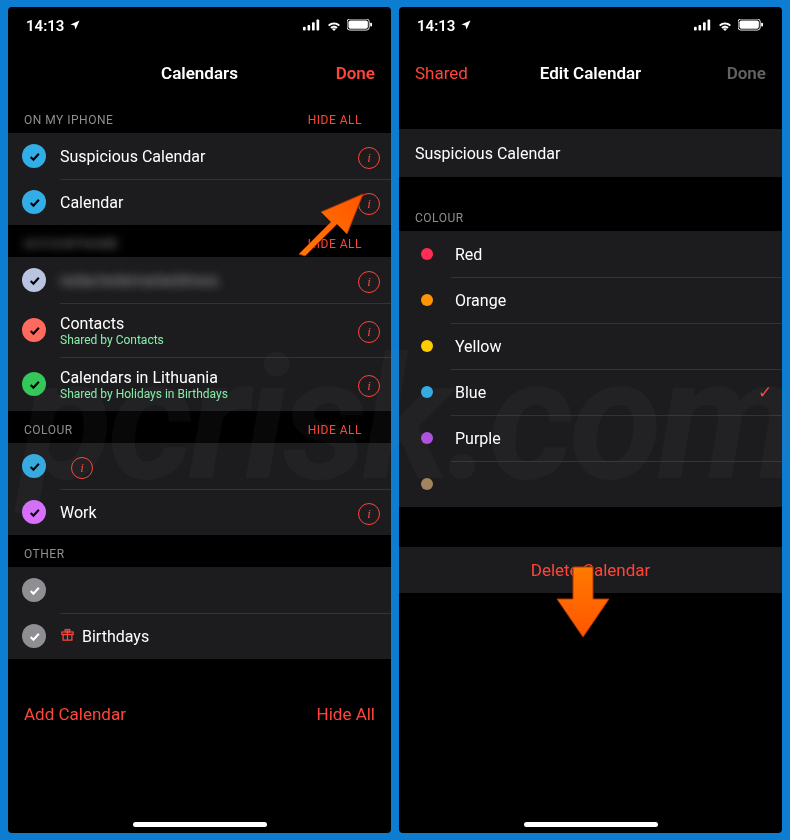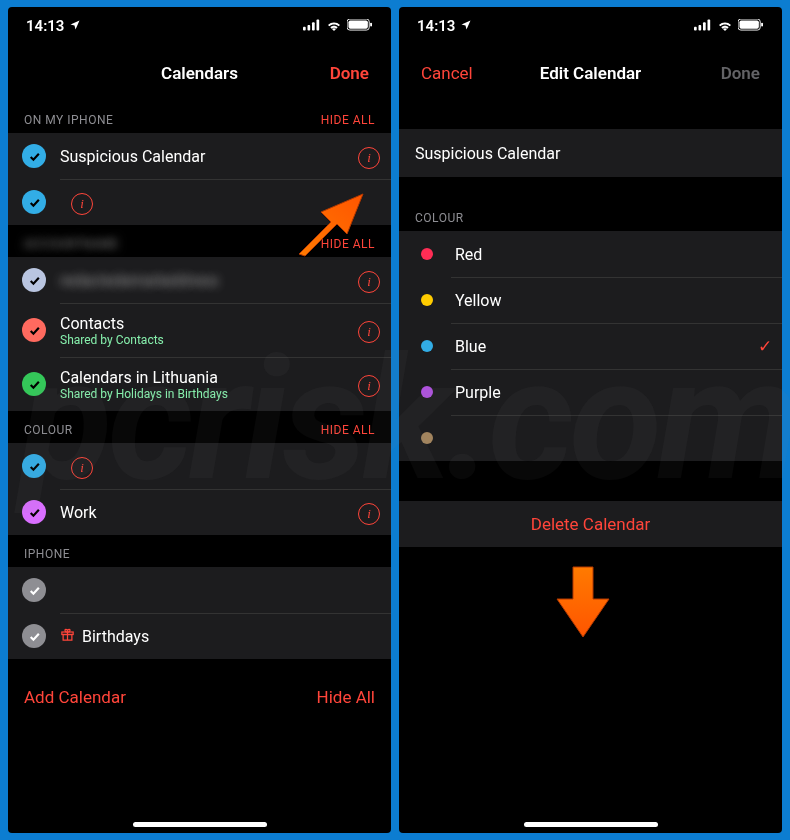--- a/index.html
+++ b/index.html
@@ -5,28 +5,28 @@
     * {margin:0;padding:0;box-sizing:border-box;-webkit-font-smoothing:antialiased;font-family:-apple-system,BlinkMacSystemFont,"Segoe UI",Roboto,Helvetica,Arial,sans-serif}
     body {background:#0c7dd1;width:790px;height:840px;overflow:hidden;display:flex;justify-content:center;align-items:center;position:relative}
     .stage {display:flex;gap:8px;position:relative}
     .phone {width:383px;height:826px;background:#000;border-radius:4px;overflow:hidden;position:relative;display:flex;flex-direction:column}
     
     .status-bar {height:38px;color:#fff;display:flex;justify-content:space-between;align-items:center;padding:0 18px;font-weight:600;font-size:15px}
     .sb-left {display:flex;align-items:center;gap:5px}
     .sb-right {display:flex;align-items:center;gap:5px}
     .cell-icon,.wifi-icon,.batt-icon{display:inline-block}
     
-    .nav {height:56px;display:flex;align-items:center;justify-content:space-between;padding:0 22px;color:#fff}
+    .nav {height:56px;display:flex;align-items:center;justify-content:space-between;padding:0 16px;color:#fff}
     .nav-title {font-size:17px;font-weight:600;color:#fff;text-align:center;flex:1}
     .nav-btn {color:#ff453a;font-size:17px;min-width:60px}
     .nav-btn.right{text-align:right;font-weight:600}
     .nav-btn.left{text-align:left}
     .nav-btn.disabled {color:#636366}
     
-    .sect-head {display:flex;justify-content:space-between;align-items:flex-end;padding:0 16px 6px 16px;height:32px}
+    .sect-head {display:flex;justify-content:space-between;align-items:flex-end;padding:0 29px 6px 16px;height:32px}
     .sect-label {color:#8e8e93;font-size:12px;letter-spacing:.5px}
     .sect-act {color:#ff453a;font-size:12px;letter-spacing:.5px}
     
     .group {background:#1c1c1e}
     .row {display:flex;align-items:center;height:46px;padding-left:14px;position:relative}
     .row.tall {height:54px}
     .row + .row::before {content:"";position:absolute;top:0;left:52px;right:0;height:.5px;background:#333}
     .colour-row + .colour-row::before {left:52px}
     .row-text {color:#fff;font-size:16px;flex:1}
     .row-sub {display:flex;flex-direction:column;justify-content:center;flex:1}
@@ -39,21 +39,21 @@
     .tick {color:#ff453a;font-size:17px;width:34px;text-align:center}
     .gift {color:#ff453a;font-size:15px;margin-right:7px}
     .blur {color:transparent;text-shadow:0 0 10px rgba(200,200,200,.8)}
     .spacer28 {height:28px}
     .spacer40 {height:40px}
     
     .name-field {background:#1c1c1e;height:48px;display:flex;align-items:center;padding:0 16px;color:#fff;font-size:16px}
     
     .delete-row {background:#1c1c1e;height:46px;display:flex;align-items:center;justify-content:center;color:#ff453a;font-size:17px}
     
-    .bot {display:flex;justify-content:space-between;align-items:flex-start;height:54px;padding:0 16px}
+    .bot {display:flex;justify-content:space-between;align-items:center;height:54px;padding:0 16px}
     .bot .act {color:#ff453a;font-size:17px}
     
     .content {flex:1;overflow:hidden;display:flex;flex-direction:column}
     
     .home-ind {position:absolute;bottom:6px;left:50%;transform:translateX(-50%);width:134px;height:5px;background:#fff;border-radius:3px}
     
     .arrow {position:absolute;pointer-events:none}
     .arrow svg{filter:drop-shadow(0 1px 0 rgba(0,0,0,.25))}
     .arrow1{left:283px;top:185px}
     .arrow2{left:543px;top:556px}
@@ -114,20 +114,21 @@
             </span>
           <span class="row-text">Suspicious Calendar</span>
           <span class="info-btn"><span class="info-circle">i</span></span>
         </div>
         <div class="row">
           <span class="check-badge" style="background:#32ade6">
               <svg width="13" height="13" viewBox="0 0 24 24" fill="none" stroke="#000" stroke-width="4">
                 <polyline points="5 13 10 18 20 7"></polyline>
               </svg>
             </span>
+          <span class="row-text">Calendar</span>
           <span class="info-btn"><span class="info-circle">i</span></span>
         </div>
       </div>
 
       <div class="sect-head">
         <span class="sect-label blur">ACCOUNTNAME</span>
         <span class="sect-act">HIDE ALL</span>
       </div>
       <div class="group">
         <div class="row">
@@ -183,21 +184,21 @@
               <svg width="13" height="13" viewBox="0 0 24 24" fill="none" stroke="#000" stroke-width="4">
                 <polyline points="5 13 10 18 20 7"></polyline>
               </svg>
             </span>
           <span class="row-text">Work</span>
           <span class="info-btn"><span class="info-circle">i</span></span>
         </div>
       </div>
 
       <div class="sect-head">
-        <span class="sect-label">IPHONE</span>
+        <span class="sect-label">OTHER</span>
       </div>
       <div class="group">
         <div class="row">
           <span class="check-badge gray" style="background:#8e8e93">
               <svg width="13" height="13" viewBox="0 0 24 24" fill="none" stroke="#fff" stroke-width="4">
                 <polyline points="5 13 10 18 20 7"></polyline>
               </svg>
             </span>
         </div>
         <div class="row">
@@ -245,37 +246,41 @@
             </svg></span>
         <span class="batt-icon"><svg width="26" height="12" viewBox="0 0 28 13">
               <rect x="0" y="0" width="24" height="12" rx="3" fill="none" stroke="#fff" stroke-width="1"></rect>
               <rect x="1.5" y="1.5" width="21" height="9" rx="2" fill="#fff"></rect>
               <rect x="25" y="4" width="2" height="4" rx="1" fill="#fff"></rect>
             </svg></span>
       </div>
     </div>
 
     <div class="nav">
-      <div class="nav-btn left">Cancel</div>
+      <div class="nav-btn left">Shared</div>
       <div class="nav-title">Edit Calendar</div>
       <div class="nav-btn right disabled">Done</div>
     </div>
 
     <div class="content">
       <div class="spacer28"></div>
       <div class="name-field">Suspicious Calendar</div>
 
       <div class="spacer28"></div>
       <div class="sect-head" style="height:26px">
         <span class="sect-label">COLOUR</span>
       </div>
       <div class="group">
         <div class="row colour-row">
           <span class="colour-dot" style="background:#ff2d55"></span>
           <span class="row-text">Red</span>
+        </div>
+        <div class="row colour-row">
+          <span class="colour-dot" style="background:#ff9500"></span>
+          <span class="row-text">Orange</span>
         </div>
         <div class="row colour-row">
           <span class="colour-dot" style="background:#ffcc00"></span>
           <span class="row-text">Yellow</span>
         </div>
         <div class="row colour-row">
           <span class="colour-dot" style="background:#32ade6"></span>
           <span class="row-text">Blue</span>
           <span class="tick">✓</span>
         </div>

